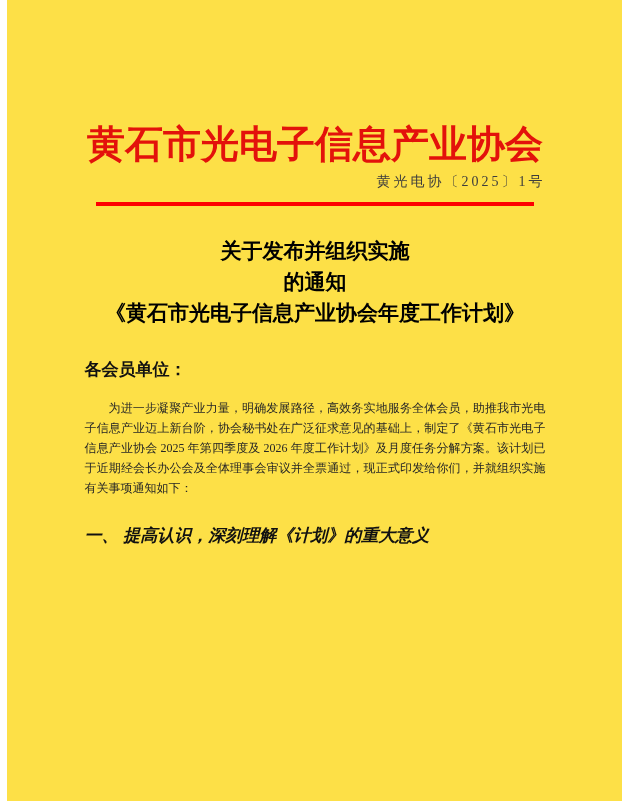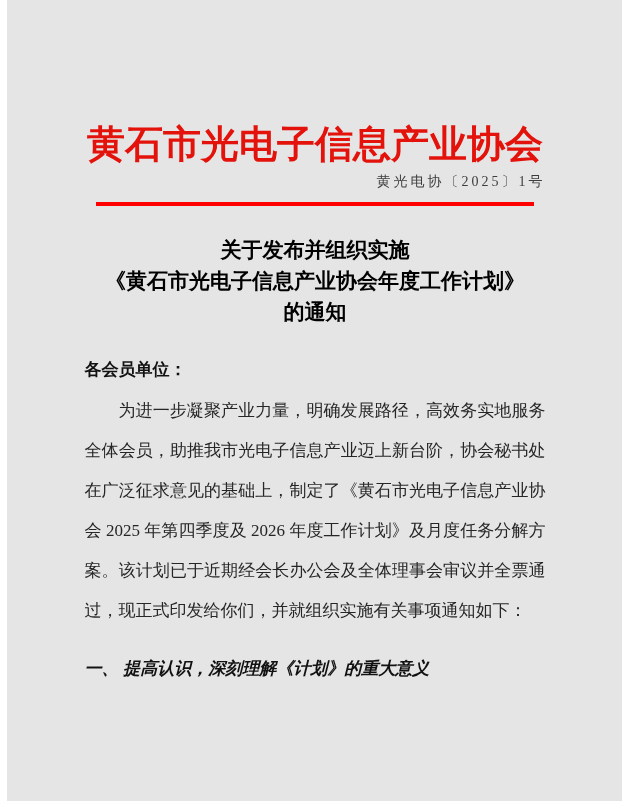--- a/index.html
+++ b/index.html
@@ -6,21 +6,21 @@
   html, body { background: #ffffff; }
   body {
     font-family: "Liberation Serif", "DejaVu Serif", serif;
     color: #262626;
   }
   .page {
     position: relative;
     width: 615px;
     height: 801px;
     margin: 0 auto;
-    background: #e5e5e5;
+    background: #fde047;
     overflow: hidden;
   }
   .content {
     padding: 124px 76px 0 78px;
   }
   .org-title {
     text-align: center;
     color: #e3120b;
     font-size: 38px;
     line-height: 40px;
@@ -44,34 +44,34 @@
     margin: 10px auto 0 auto;
     background: #fe0000;
   }
   .notice-title {
     margin-top: 30px;
     text-align: center;
     color: #000000;
     font-weight: bold;
     font-size: 21px;
     line-height: 31px;
-    font-family: Liberation Mono, monospace;
+    font-family: Liberation Serif, serif;
   }
   .salutation {
     margin-top: 29px;
     font-weight: bold;
     color: #111111;
     font-size: 17px;
     line-height: 24px;
     font-family: "Liberation Sans", "DejaVu Sans", sans-serif;
   }
   .body-para {
-    margin-top: 9px;
-    font-size: 17px;
-    line-height: 40px;
+    margin-top: 16px;
+    font-size: 12px;
+    line-height: 20px;
     text-align: justify;
     text-indent: 2em;
     word-break: break-all;
     color: #262626;
     font-family: "Liberation Serif", "DejaVu Serif", serif;
   }
   .section-heading {
     margin-top: 25px;
     font-weight: bold;
     color: #111111;
@@ -88,22 +88,22 @@
   <div class="content">
 
     <div class="org-title">黄石市光电子信息产业协会</div>
 
     <div class="doc-number">黄光电协〔2025〕1号</div>
 
     <div class="red-rule"></div>
 
     <div class="notice-title">
       <div>关于发布并组织实施</div>
+      <div>的通知</div>
       <div>《黄石市光电子信息产业协会年度工作计划》</div>
-      <div>的通知</div>
     </div>
 
     <div class="salutation">各会员单位：</div>
 
     <p class="body-para">为进一步凝聚产业力量，明确发展路径，高效务实地服务全体会员，助推我市光电子信息产业迈上新台阶，协会秘书处在广泛征求意见的基础上，制定了《黄石市光电子信息产业协会 2025 年第四季度及 2026 年度工作计划》及月度任务分解方案。该计划已于近期经会长办公会及全体理事会审议并全票通过，现正式印发给你们，并就组织实施有关事项通知如下：</p>
 
     <div class="section-heading">一、 提高认识，深刻理解《计划》的重大意义</div>
 
 
   </div>

